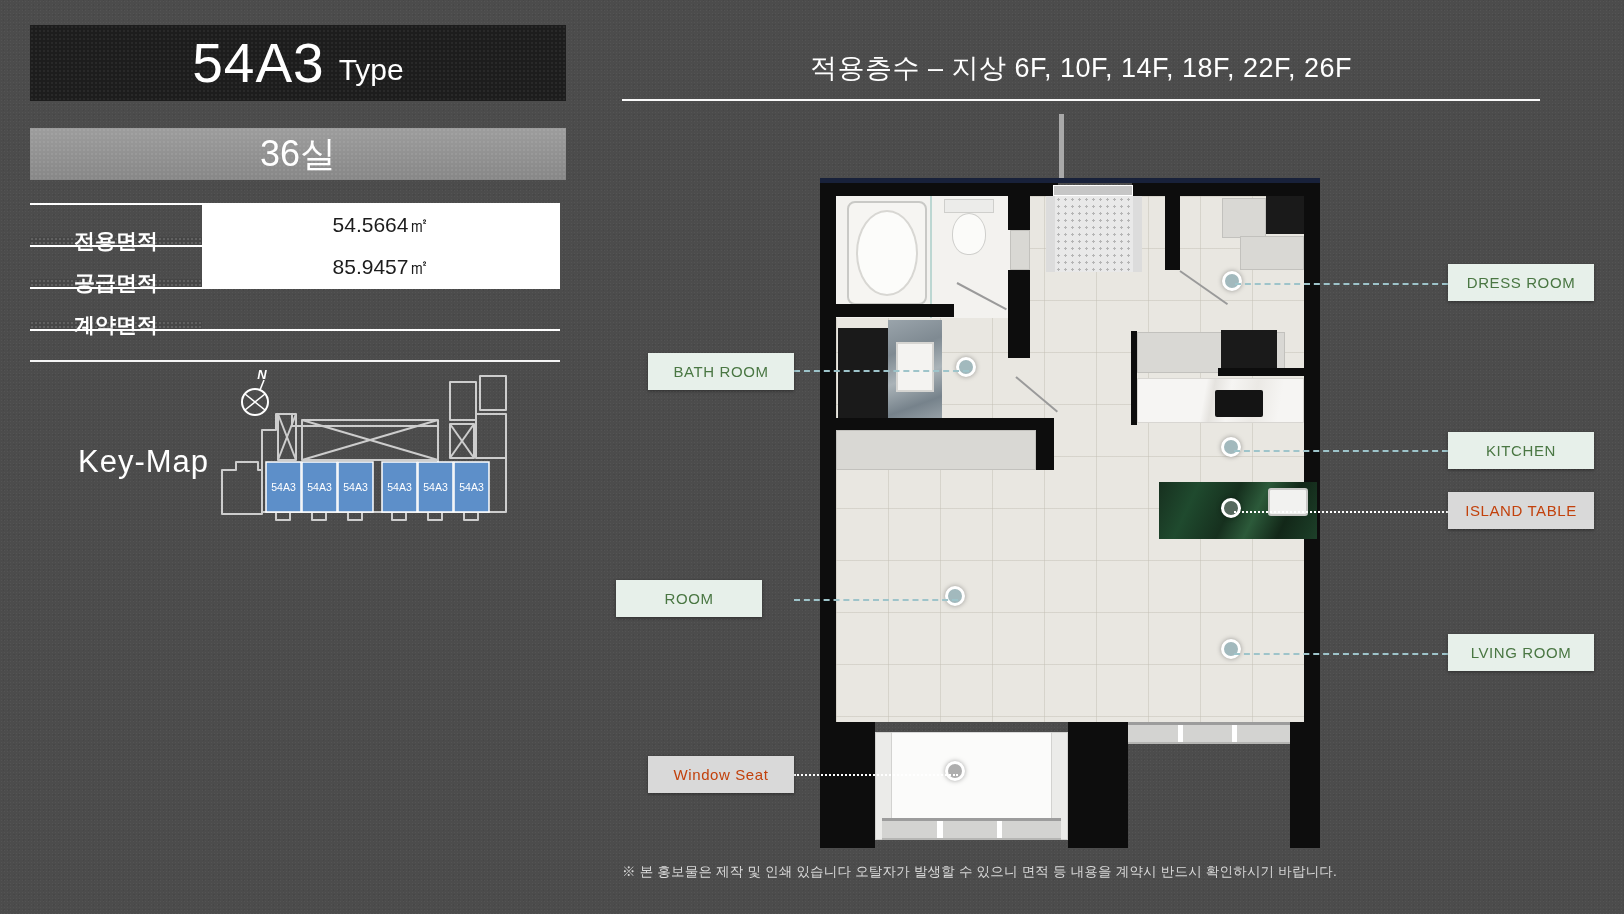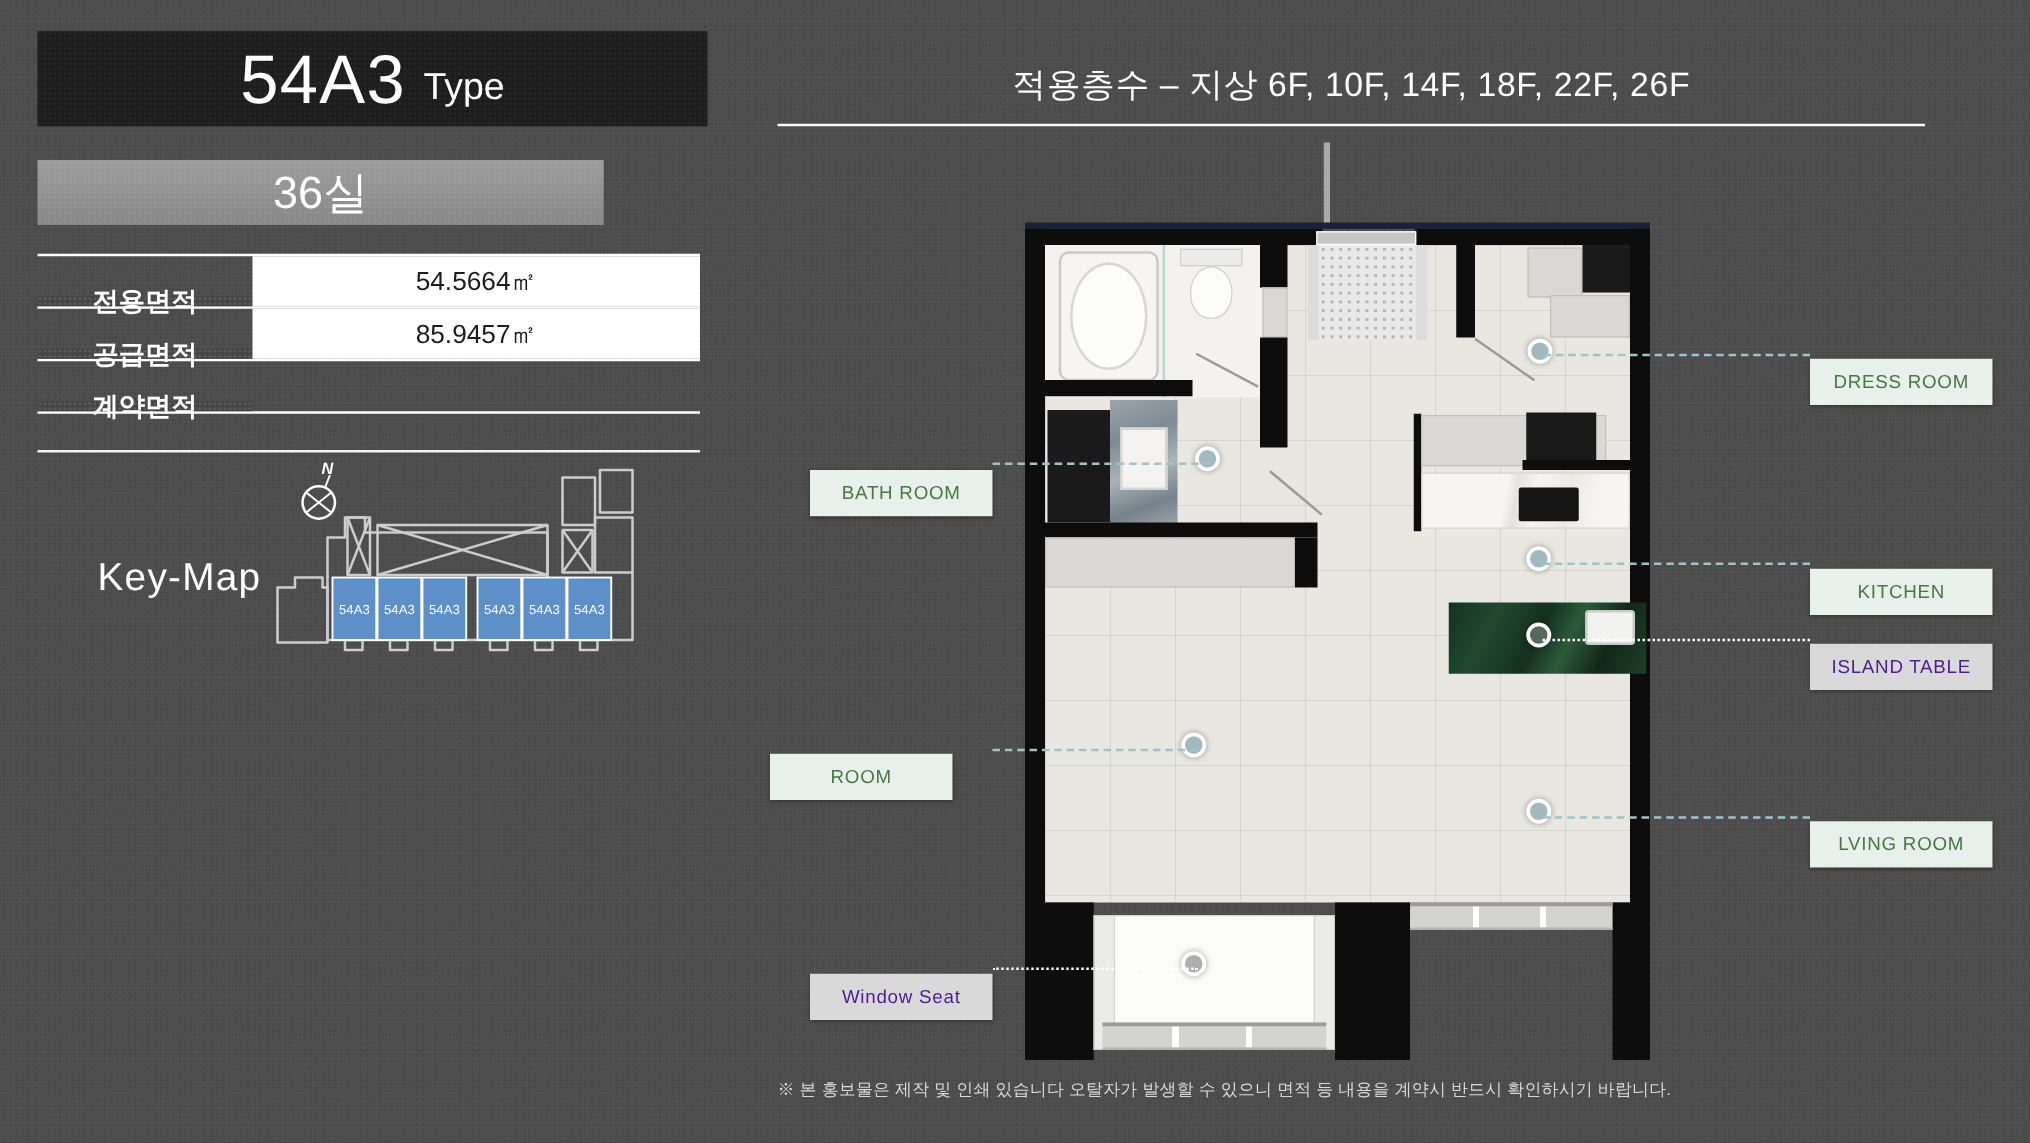--- a/index.html
+++ b/index.html
@@ -20,21 +20,21 @@
     left:30px; top:25px; width:536px; height:76px;
     background:#1d1d1d;
     background-image:radial-gradient(rgba(255,255,255,0.05) 1px, transparent 1px);
     background-size:4px 4px;
     display:flex; align-items:center; justify-content:center; gap:14px;
     color:#fff;
   }
   .title-main{ font-size:55px; letter-spacing:1px; }
   .title-sub{ font-size:30px; margin-top:14px; }
   .unit-bar{
-    left:30px; top:128px; width:453px; height:52px;
+    left:30px; top:128px; width:536px; height:52px;
     background:linear-gradient(180deg,#9d9d9d,#878787);
     background-image:radial-gradient(rgba(255,255,255,0.07) 1px, transparent 1px),linear-gradient(180deg,#9d9d9d,#878787);
     background-size:4px 4px,100% 100%;
     display:flex; align-items:center; justify-content:center;
     color:#fff; font-size:36px;
   }
   .area-table{ left:30px; top:203px; width:530px; border-top:2px solid #fff; }
   .area-row{ display:flex; height:42px; border-bottom:2px solid #fff; }
   .area-label{
     width:172px; background:#464646;
@@ -88,24 +88,23 @@
   }
   .marker.gray{ background:#aeaeae; }
   .marker.dark{ background:#56695e; }
   .lead{ border-top:2px dashed #9ec4ca; height:0; }
   .lead-dot{ border-top:2px dotted #ffffff; height:0; }
   .plan-label{
     width:146px; height:37px;
     display:flex; align-items:center; justify-content:center;
     font-size:15px; letter-spacing:0.6px;
     box-shadow:0 1px 3px rgba(0,0,0,0.4);
-    margin-top:23px;
   }
   .plan-label.mint{ background:#e7f0ea; color:#4a7743; }
-  .plan-label.grayl{ background:#d9d9d9; color:#4c1d95; }
+  .plan-label.grayl{ background:#d9d9d9; color:#c2410c; }
 
   .mullions3{
     background:#d3d3d1;
     background-image:linear-gradient(90deg, transparent 0 31%, #fff 31% 34%, transparent 34% 64%, #fff 64% 67%, transparent 67%);
     border-top:3px solid #9c9c9c; border-bottom:2px solid #b5b5b3;
   }
 </style>
 </head>
 <body>
 

